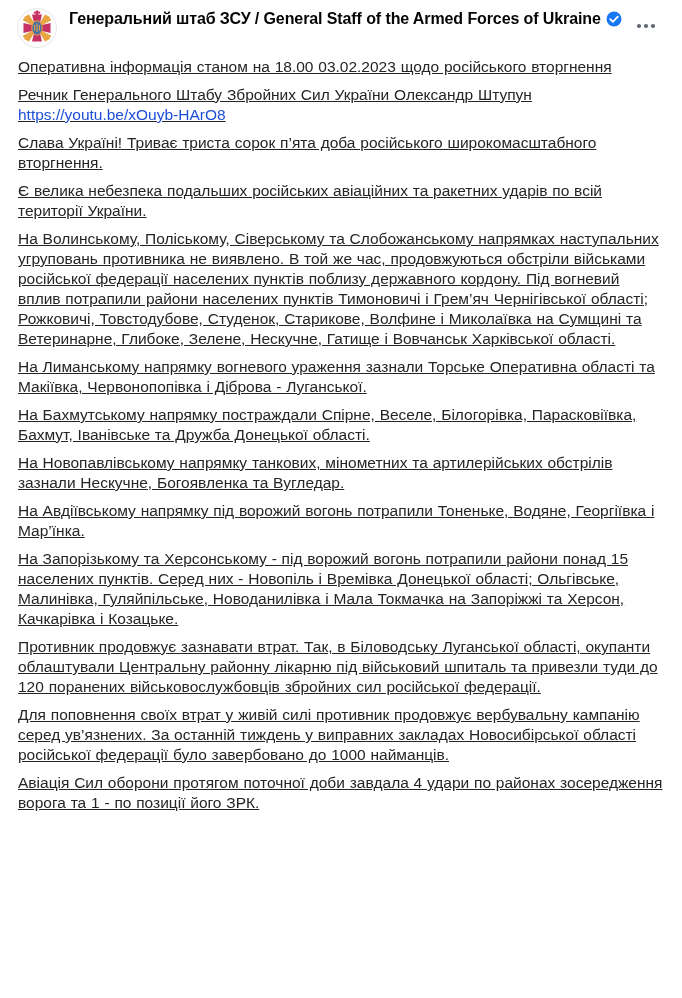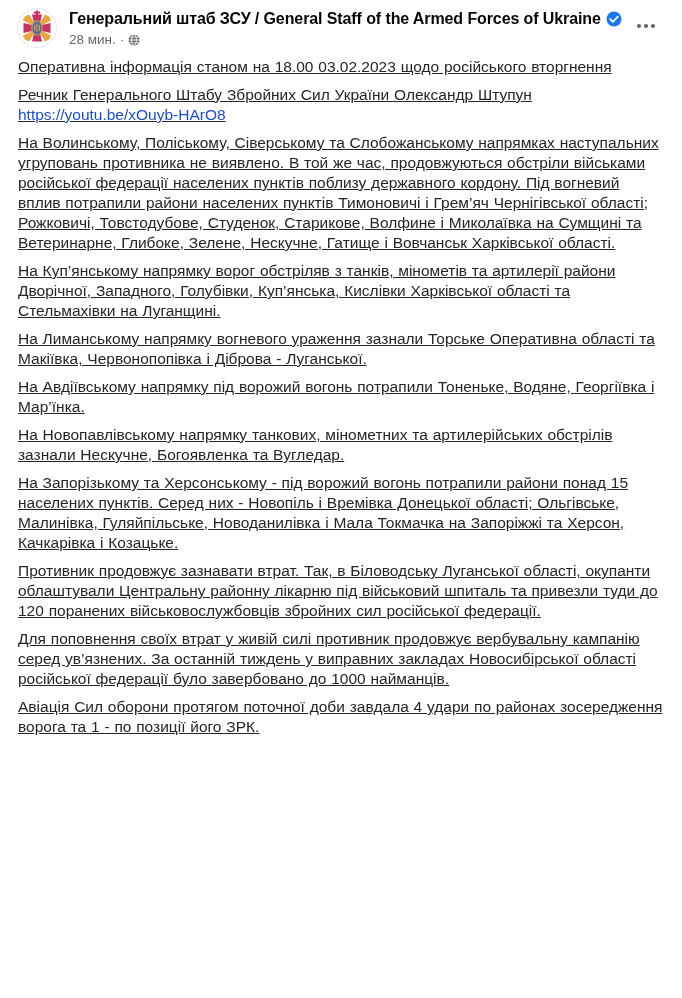--- a/index.html
+++ b/index.html
@@ -133,56 +133,45 @@
     <div class="header-text">
       <div class="name-row">
         <span class="page-name">Генеральний штаб ЗСУ / General Staff of the Armed Forces of Ukraine</span>
         <span class="verified-badge">
           <svg width="16" height="16" viewBox="0 0 16 16">
             <circle cx="8" cy="8" r="7.5" fill="#1877F2"></circle>
             <path d="M4.2 8.2 L6.9 10.9 L11.8 5.6" fill="none" stroke="#ffffff" stroke-width="1.8" stroke-linecap="round" stroke-linejoin="round"></path>
           </svg>
         </span>
       </div>
-      <div class="meta-row">
-        <span class="timestamp">28 мин.</span>
-        <span class="dot-sep">·</span>
-        <span class="globe-icon">
-          <svg width="12" height="12" viewBox="0 0 12 12">
-            <circle cx="6" cy="6" r="5.5" fill="#65676b"></circle>
-            <ellipse cx="6" cy="6" rx="2.4" ry="5.5" fill="none" stroke="#ffffff" stroke-width="0.9"></ellipse>
-            <line x1="0.5" y1="6" x2="11.5" y2="6" stroke="#ffffff" stroke-width="0.9"></line>
-            <line x1="1.2" y1="3.2" x2="10.8" y2="3.2" stroke="#ffffff" stroke-width="0.7"></line>
-            <line x1="1.2" y1="8.8" x2="10.8" y2="8.8" stroke="#ffffff" stroke-width="0.7"></line>
-          </svg>
-        </span>
-      </div>
     </div>
 
     <div class="more-btn">
       <svg width="22" height="22" viewBox="0 0 22 22">
         <circle cx="4" cy="11" r="2.1" fill="#606770"></circle>
         <circle cx="11" cy="11" r="2.1" fill="#606770"></circle>
         <circle cx="18" cy="11" r="2.1" fill="#606770"></circle>
       </svg>
     </div>
 
   </div>
 
   <div class="post-body">
     <p class="para">Оперативна інформація станом на 18.00 03.02.2023 щодо російського вторгнення</p>
     <p class="para">
       <span>Речник Генерального Штабу Збройних Сил України Олександр Штупун</span>
       <a class="post-link" href="#">https://youtu.be/xOuyb-HArO8</a>
     </p>
+    <p class="para">Слава Україні! Триває триста сорок п’ята доба російського широкомасштабного вторгнення.</p>
+    <p class="para">Є велика небезпека подальших російських авіаційних та ракетних ударів по всій території України.</p>
     <p class="para">На Волинському, Поліському, Сіверському та Слобожанському напрямках наступальних угруповань противника не виявлено. В той же час, продовжуються обстріли військами російської федерації населених пунктів поблизу державного кордону. Під вогневий вплив потрапили райони населених пунктів Тимоновичі і Грем’яч Чернігівської області; Рожковичі, Товстодубове, Студенок, Старикове, Волфине і Миколаївка на Сумщині та Ветеринарне, Глибоке, Зелене, Нескучне, Гатище і Вовчанськ Харківської області.</p>
-    <p class="para">На Куп’янському напрямку ворог обстріляв з танків, мінометів та артилерії райони Дворічної, Западного, Голубівки, Куп’янська, Кислівки Харківської області та Стельмахівки на Луганщині.</p>
     <p class="para">На Лиманському напрямку вогневого ураження зазнали Торське Оперативна області та Макіївка, Червонопопівка і Діброва - Луганської.</p>
+    <p class="para">На Бахмутському напрямку постраждали Спірне, Веселе, Білогорівка, Парасковіївка, Бахмут, Іванівське та Дружба Донецької області.</p>
+    <p class="para">На Новопавлівському напрямку танкових, мінометних та артилерійських обстрілів зазнали Нескучне, Богоявленка та Вугледар.</p>
     <p class="para">На Авдіївському напрямку під ворожий вогонь потрапили Тоненьке, Водяне, Георгіївка і Мар’їнка.</p>
-    <p class="para">На Новопавлівському напрямку танкових, мінометних та артилерійських обстрілів зазнали Нескучне, Богоявленка та Вугледар.</p>
     <p class="para">На Запорізькому та Херсонському - під ворожий вогонь потрапили райони понад 15 населених пунктів. Серед них - Новопіль і Времівка Донецької області; Ольгівське, Малинівка, Гуляйпільське, Новоданилівка і Мала Токмачка на Запоріжжі та Херсон, Качкарівка і Козацьке.</p>
     <p class="para">Противник продовжує зазнавати втрат. Так, в Біловодську Луганської області, окупанти облаштували Центральну районну лікарню під військовий шпиталь та привезли туди до 120 поранених військовослужбовців збройних сил російської федерації.</p>
     <p class="para">Для поповнення своїх втрат у живій силі противник продовжує вербувальну кампанію серед ув’язнених. За останній тиждень у виправних закладах Новосибірської області російської федерації було завербовано до 1000 найманців.</p>
     <p class="para">Авіація Сил оборони протягом поточної доби завдала 4 удари по районах зосередження ворога та 1 - по позиції його ЗРК.</p>
 
   </div>
 
 </div>
 
 </body></html>

